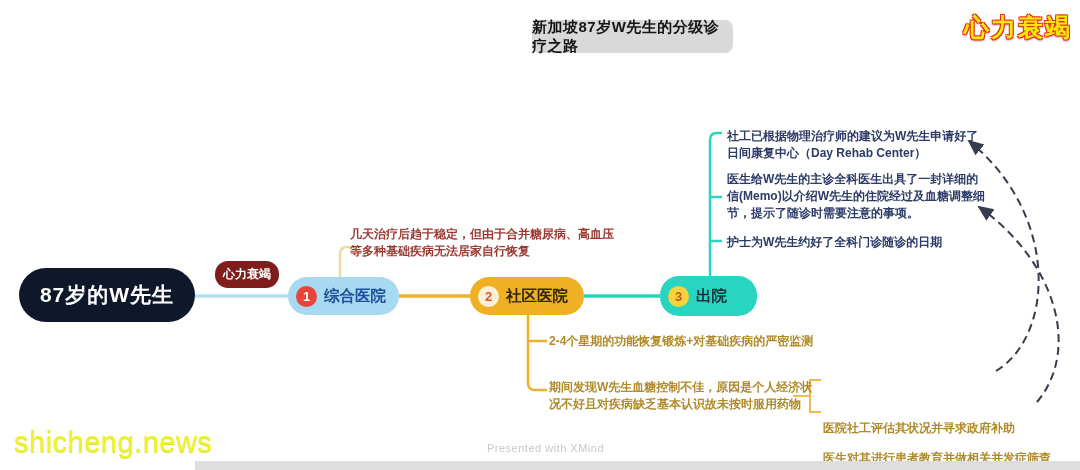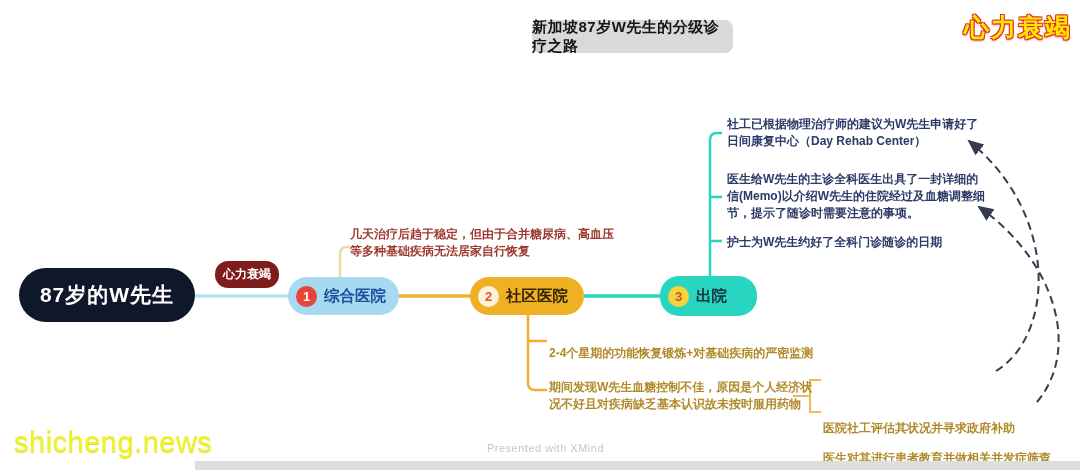--- a/index.html
+++ b/index.html
@@ -43,25 +43,25 @@
   .stage2{left:470px;top:277px;width:114px;background:#efb024;}
   .stage2 .badge{background:#fdf2d8;color:#e0512b;}
   .stage2 .lbl{color:#332703;font-family:Liberation Mono, monospace;}
   .stage3{left:660px;top:276px;width:97px;height:40px;background:#27d5c0;}
   .stage3 .badge{background:#f6d33c;color:#c05a1e;}
   .stage3 .lbl{color:#14333e;}
 
   .note{font-weight:bold;line-height:1.42;}
   .n-red{left:350px;top:226px;width:268px;font-size:12px;color:#9c392f;}
   .n-navy{color:#2b3a68;font-size:12px;}
-  .n-navy1{left:727px;top:116px;width:252px;}
+  .n-navy1{left:727px;top:128px;width:252px;}
   .n-navy2{left:727px;top:171px;width:258px;}
   .n-navy3{left:727px;top:234px;white-space:nowrap;}
   .n-olive{color:#b08a28;font-size:12px;}
-  .n-y1{left:549px;top:333px;white-space:nowrap;margin-top:12px;}
+  .n-y1{left:549px;top:333px;white-space:nowrap;}
   .n-y2{left:549px;top:379px;width:265px;}
   .n-sub{font-size:12px;white-space:nowrap;margin-top:46px;}
   .n-sub1{left:823px;top:374px;}
   .n-sub2{left:823px;top:404px;}
 
   .watermark{
     left:14px;top:426px;font-size:29px;color:#eef22e;font-weight:normal;letter-spacing:.5px;
     text-shadow:0 1px 1px #d9e02a;
   }
   .attribution{left:487px;top:442px;font-size:11px;color:#c6c6cc;letter-spacing:.5px;}

